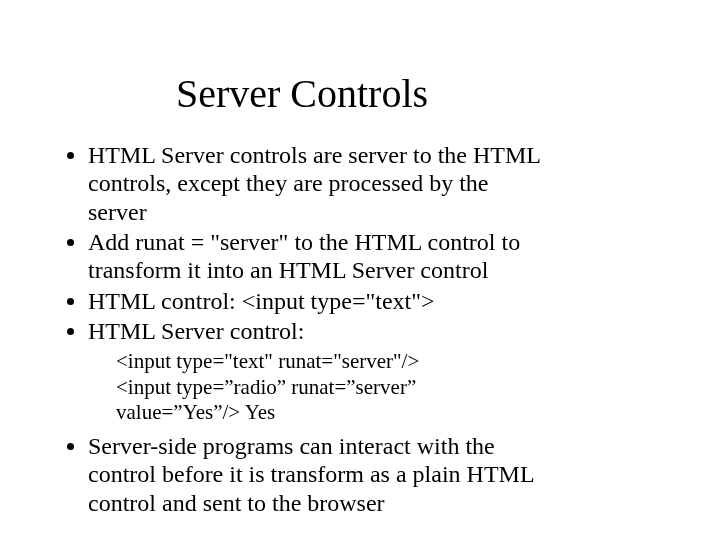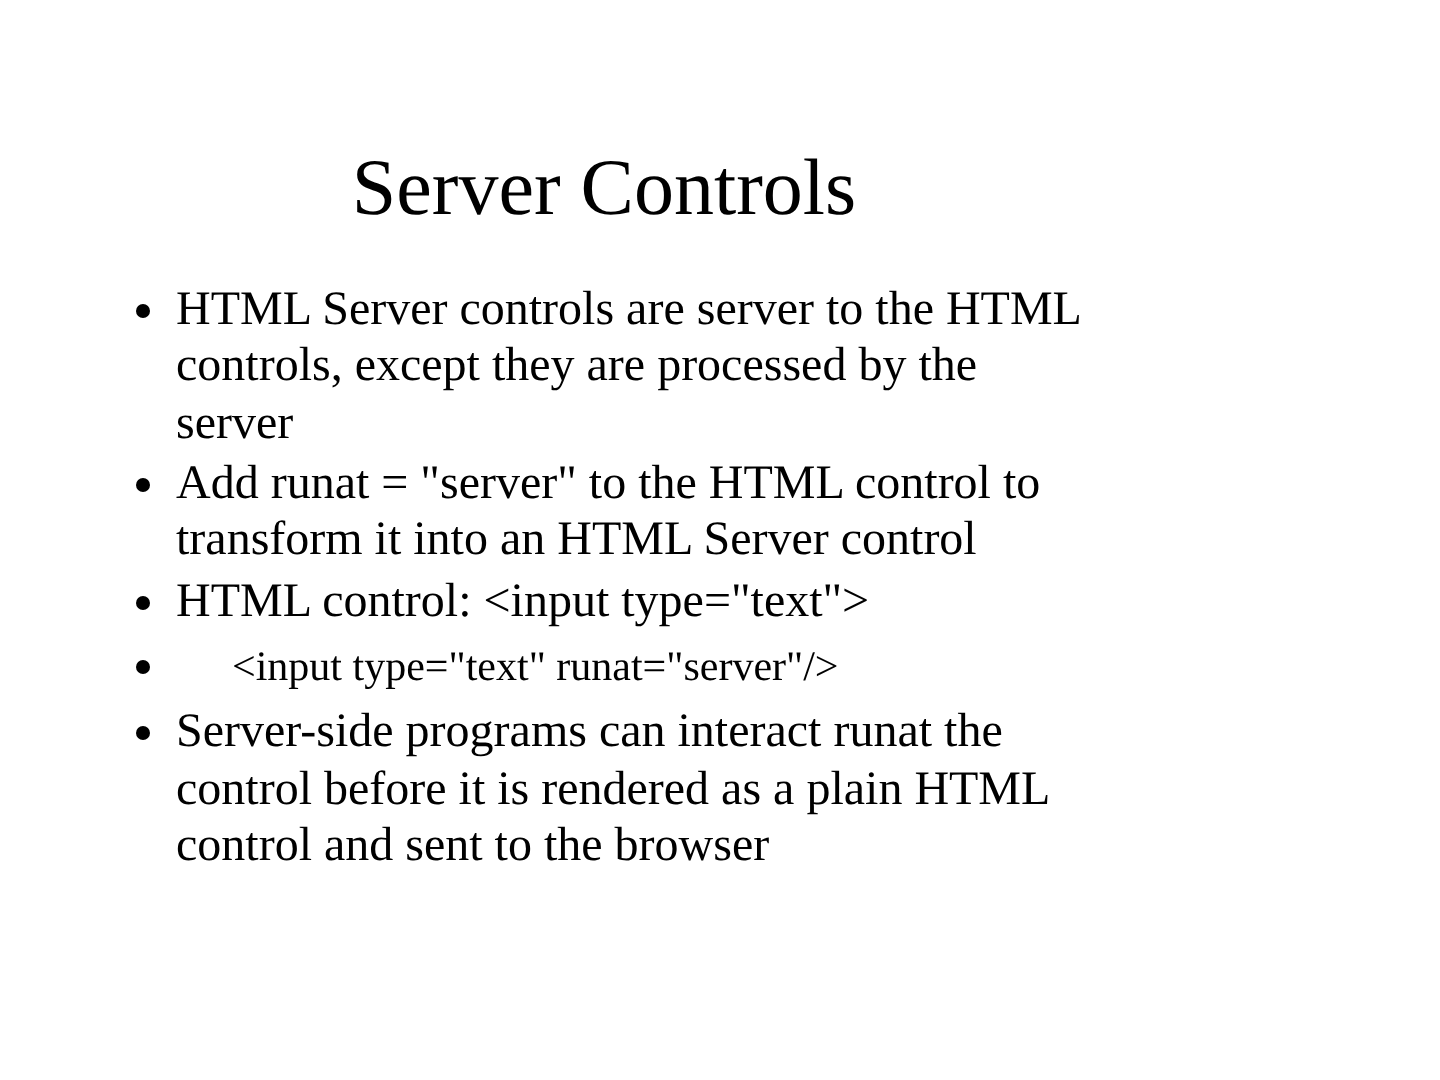--- a/index.html
+++ b/index.html
@@ -42,19 +42,21 @@
 </head>
 <body>
 
 <div class="slide">
   <h1 class="title">Server Controls</h1>
   <ul class="main">
     <li>HTML Server controls are server to the HTML controls, except they are processed by the server</li>
     <li>Add runat = "server" to the HTML control to transform it into an HTML Server control</li>
     <li>HTML control:  &lt;input type="text"&gt;</li>
     <li>
+      <span>HTML Server control:</span>
       <div class="sub">
         <div>&lt;input type="text" runat="server"/&gt;</div>
+        <div>&lt;input type=”radio” runat=”server” value=”Yes”/&gt; Yes</div>
       </div>
     </li>
-    <li>Server-side programs can interact runat the control before it is rendered as a plain HTML control and sent to the browser</li>
+    <li>Server-side programs can interact with the control before it is transform as a plain HTML control and sent to the browser</li>
   </ul>
 </div>
 
 </body></html>

